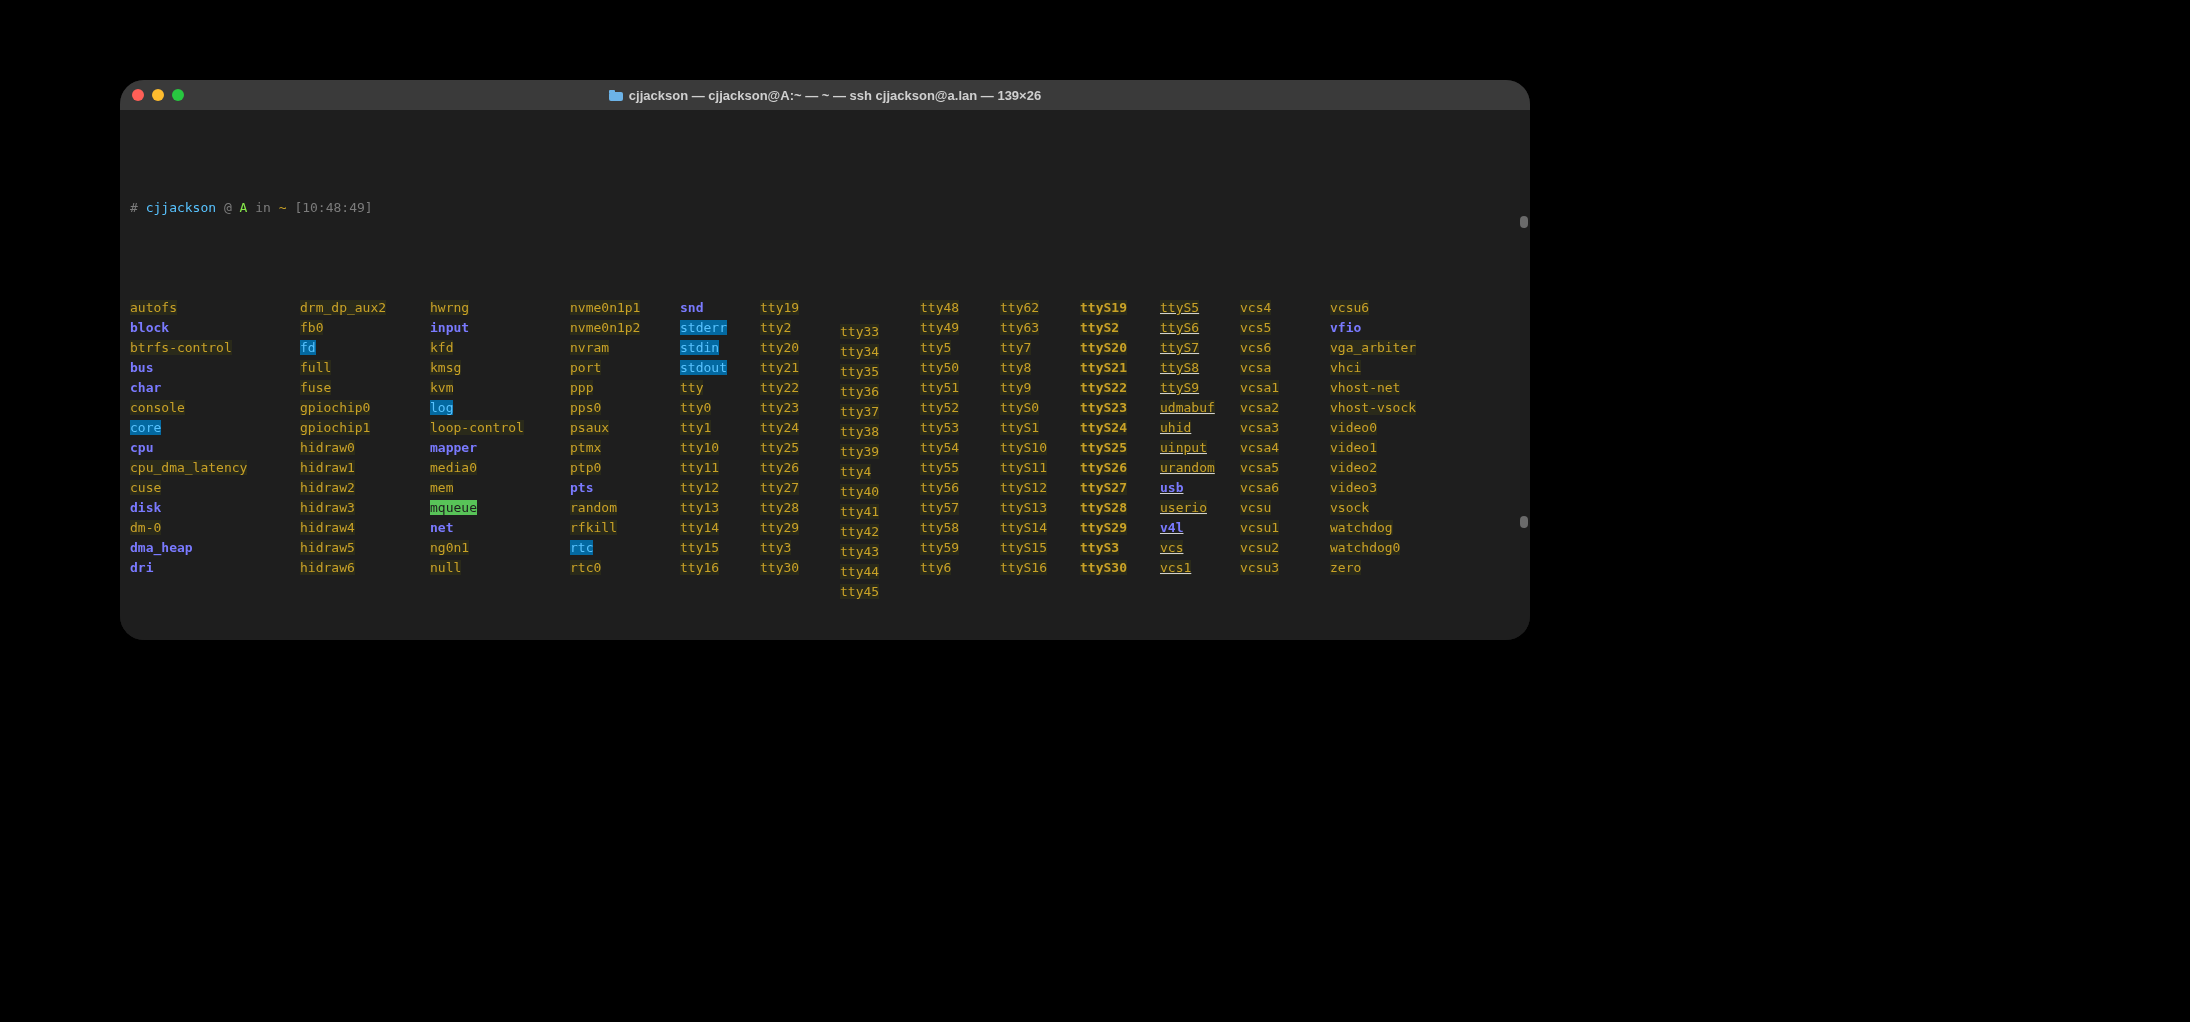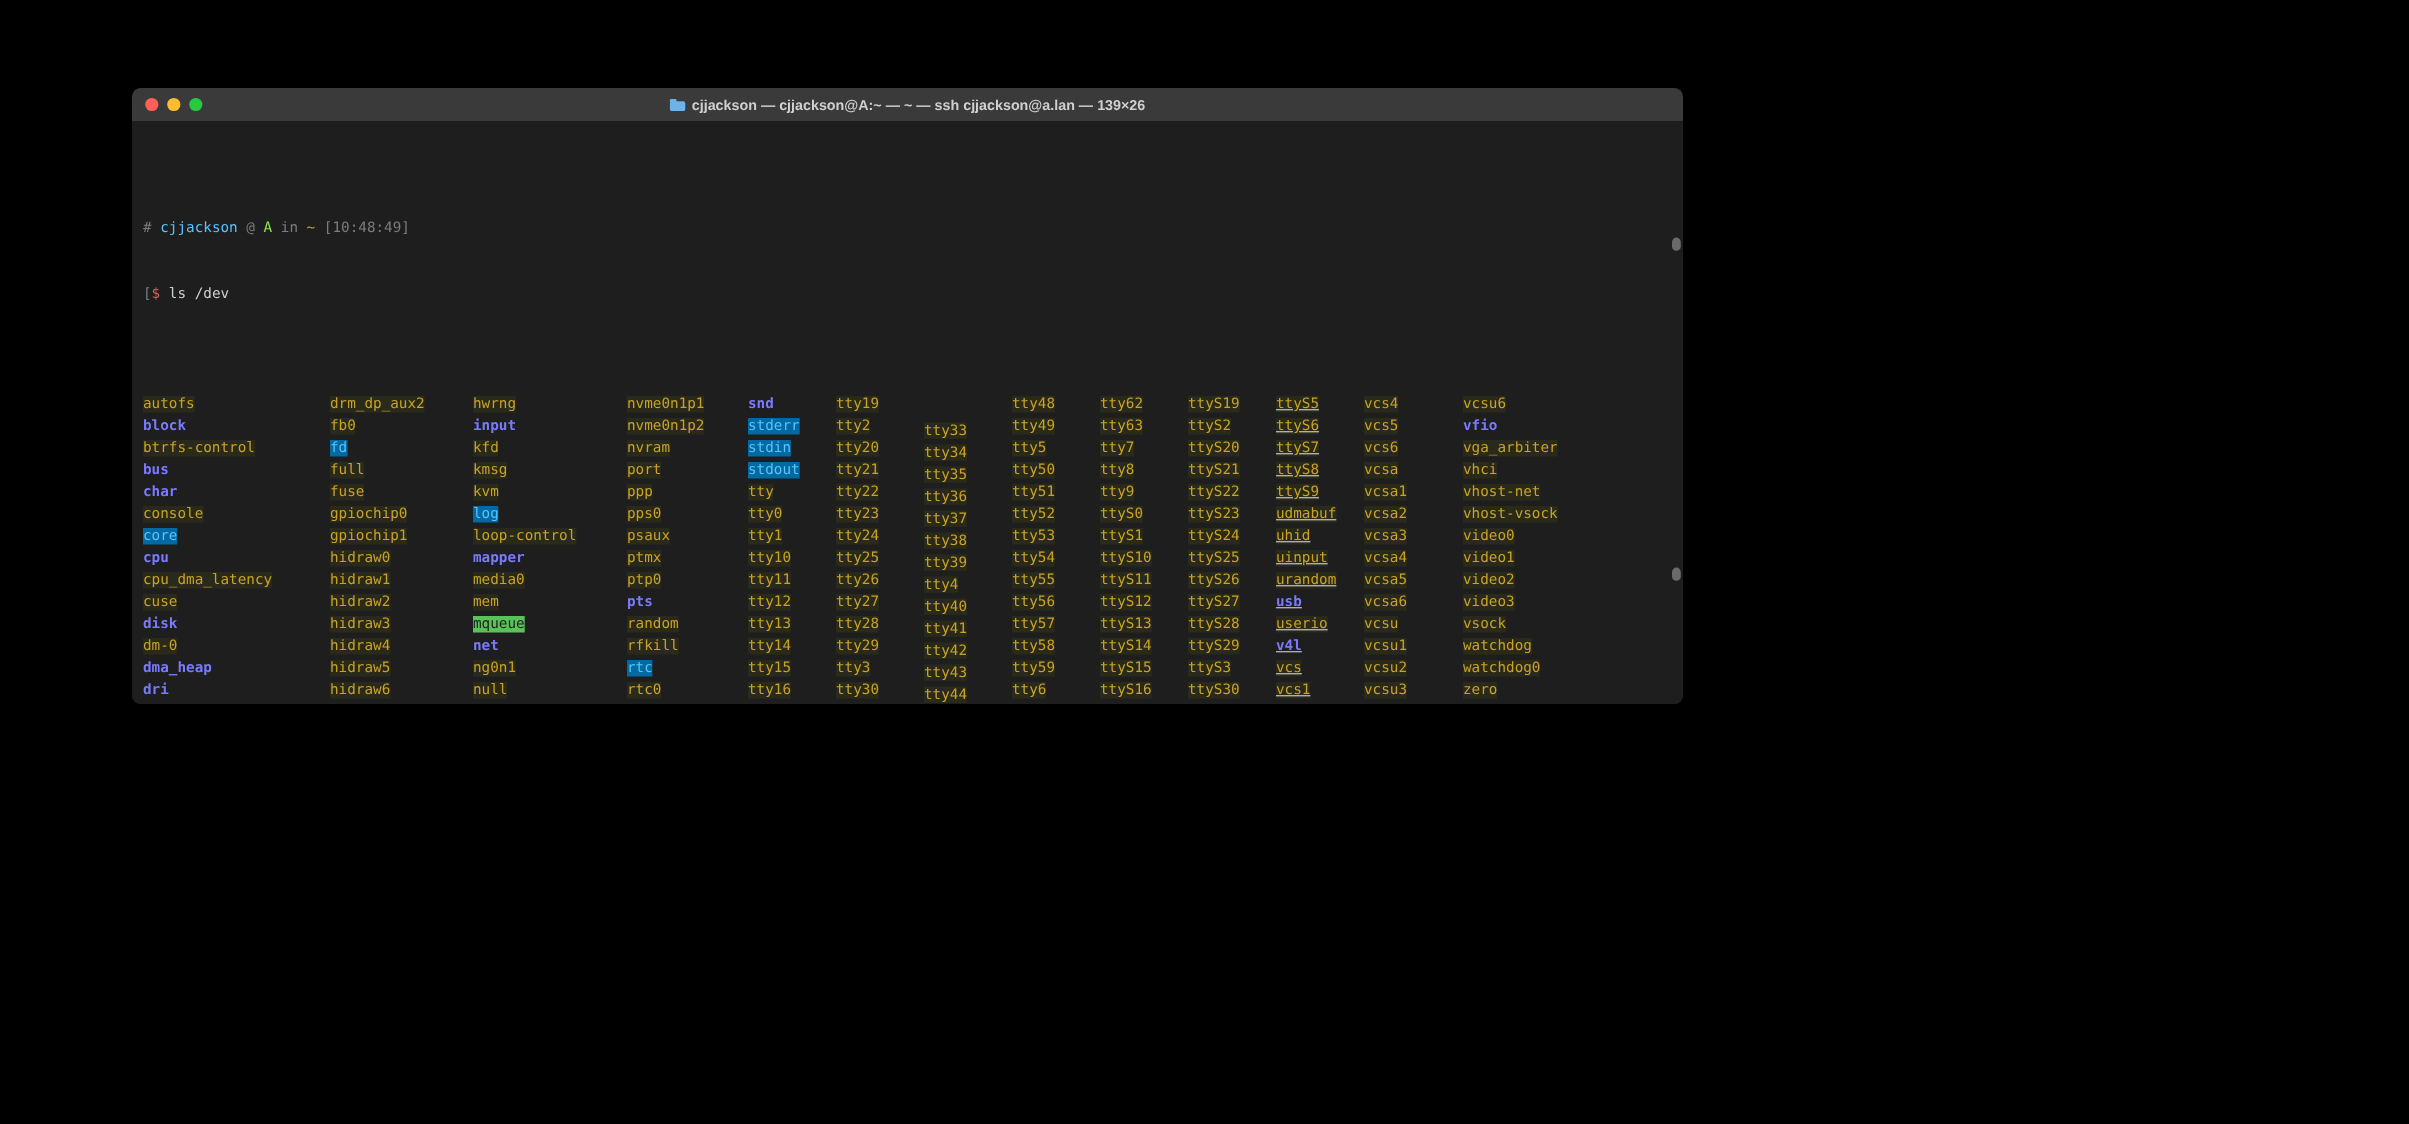--- a/index.html
+++ b/index.html
@@ -15,21 +15,21 @@
     background: #000;
     position: relative;
   }
   .window {
     position: absolute;
     left: 120px;
     top: 80px;
     width: 1410px;
     height: 560px;
     background: #1e1e1e;
-    border-radius: 8px;
+    border-radius: 24px;
     box-shadow: 0 10px 40px rgba(0,0,0,0.8);
     overflow: hidden;
     display: flex;
     flex-direction: column;
   }
   .titlebar {
     height: 30px;
     background: #3a3a3a;
     display: flex;
     align-items: center;
@@ -133,21 +133,21 @@
   .col { display: inline-block; white-space: pre; }
   .c0  { width: 170px; }
   .c1  { width: 130px; }
   .c2  { width: 140px; }
   .c3  { width: 110px; }
   .c4  { width:  80px; }
   .c5  { width:  80px; }
   .c6  { width:  80px; margin-top: 24px; }
   .c7  { width:  80px; }
   .c8  { width:  80px; }
-  .c9  { width:  80px; }
+  .c9  { width:  80px; font-weight: bold; }
   .c10 { width:  80px; text-decoration: underline; }
   .c11 { width:  90px; }
   .c12 { width:  80px; }
 
   .t-plain     { color: #c9a227; background: #2a2a1a; }
   .t-dirblue   { color: #7a7aff; font-weight: bold; }
   .t-linkcyan  { color: #58c3ff; background: #0369a1; }
   .t-greenbg   { color: #1e1e1e; background: #58c358; }
 </style>
 </head>
@@ -167,21 +167,20 @@
           <span class="folder-icon"></span>
           <span>cjjackson — cjjackson@A:~ — ~ — ssh cjjackson@a.lan — 139×26</span>
         </span>
       </div>
     </div>
 
     <div class="term">
 
       
       <div class="row"><span class="p-hash">#</span> <span class="p-user">cjjackson</span> <span class="p-at">@</span> <span class="p-host">A</span> <span class="p-in">in</span> <span class="p-path">~</span> <span class="p-time">[10:48:49]</span></div>
-      <div class="row"><span class="p-brk">[</span><span class="p-dol">$</span> <span class="cmd">ls /dev</span></div>
 
       
       <div id="ls-grid"><div class="ls-line"><span class="col c0"><span class="t-plain">autofs</span></span><span class="col c1"><span class="t-plain">drm_dp_aux2</span></span><span class="col c2"><span class="t-plain">hwrng</span></span><span class="col c3"><span class="t-plain">nvme0n1p1</span></span><span class="col c4"><span class="t-dirblue">snd</span></span><span class="col c5"><span class="t-plain">tty19</span></span><span class="col c6"><span class="t-plain">tty33</span></span><span class="col c7"><span class="t-plain">tty48</span></span><span class="col c8"><span class="t-plain">tty62</span></span><span class="col c9"><span class="t-plain">ttyS19</span></span><span class="col c10"><span class="t-plain">ttyS5</span></span><span class="col c11"><span class="t-plain">vcs4</span></span><span class="col c12"><span class="t-plain">vcsu6</span></span></div><div class="ls-line"><span class="col c0"><span class="t-dirblue">block</span></span><span class="col c1"><span class="t-plain">fb0</span></span><span class="col c2"><span class="t-dirblue">input</span></span><span class="col c3"><span class="t-plain">nvme0n1p2</span></span><span class="col c4"><span class="t-linkcyan">stderr</span></span><span class="col c5"><span class="t-plain">tty2</span></span><span class="col c6"><span class="t-plain">tty34</span></span><span class="col c7"><span class="t-plain">tty49</span></span><span class="col c8"><span class="t-plain">tty63</span></span><span class="col c9"><span class="t-plain">ttyS2</span></span><span class="col c10"><span class="t-plain">ttyS6</span></span><span class="col c11"><span class="t-plain">vcs5</span></span><span class="col c12"><span class="t-dirblue">vfio</span></span></div><div class="ls-line"><span class="col c0"><span class="t-plain">btrfs-control</span></span><span class="col c1"><span class="t-linkcyan">fd</span></span><span class="col c2"><span class="t-plain">kfd</span></span><span class="col c3"><span class="t-plain">nvram</span></span><span class="col c4"><span class="t-linkcyan">stdin</span></span><span class="col c5"><span class="t-plain">tty20</span></span><span class="col c6"><span class="t-plain">tty35</span></span><span class="col c7"><span class="t-plain">tty5</span></span><span class="col c8"><span class="t-plain">tty7</span></span><span class="col c9"><span class="t-plain">ttyS20</span></span><span class="col c10"><span class="t-plain">ttyS7</span></span><span class="col c11"><span class="t-plain">vcs6</span></span><span class="col c12"><span class="t-plain">vga_arbiter</span></span></div><div class="ls-line"><span class="col c0"><span class="t-dirblue">bus</span></span><span class="col c1"><span class="t-plain">full</span></span><span class="col c2"><span class="t-plain">kmsg</span></span><span class="col c3"><span class="t-plain">port</span></span><span class="col c4"><span class="t-linkcyan">stdout</span></span><span class="col c5"><span class="t-plain">tty21</span></span><span class="col c6"><span class="t-plain">tty36</span></span><span class="col c7"><span class="t-plain">tty50</span></span><span class="col c8"><span class="t-plain">tty8</span></span><span class="col c9"><span class="t-plain">ttyS21</span></span><span class="col c10"><span class="t-plain">ttyS8</span></span><span class="col c11"><span class="t-plain">vcsa</span></span><span class="col c12"><span class="t-plain">vhci</span></span></div><div class="ls-line"><span class="col c0"><span class="t-dirblue">char</span></span><span class="col c1"><span class="t-plain">fuse</span></span><span class="col c2"><span class="t-plain">kvm</span></span><span class="col c3"><span class="t-plain">ppp</span></span><span class="col c4"><span class="t-plain">tty</span></span><span class="col c5"><span class="t-plain">tty22</span></span><span class="col c6"><span class="t-plain">tty37</span></span><span class="col c7"><span class="t-plain">tty51</span></span><span class="col c8"><span class="t-plain">tty9</span></span><span class="col c9"><span class="t-plain">ttyS22</span></span><span class="col c10"><span class="t-plain">ttyS9</span></span><span class="col c11"><span class="t-plain">vcsa1</span></span><span class="col c12"><span class="t-plain">vhost-net</span></span></div><div class="ls-line"><span class="col c0"><span class="t-plain">console</span></span><span class="col c1"><span class="t-plain">gpiochip0</span></span><span class="col c2"><span class="t-linkcyan">log</span></span><span class="col c3"><span class="t-plain">pps0</span></span><span class="col c4"><span class="t-plain">tty0</span></span><span class="col c5"><span class="t-plain">tty23</span></span><span class="col c6"><span class="t-plain">tty38</span></span><span class="col c7"><span class="t-plain">tty52</span></span><span class="col c8"><span class="t-plain">ttyS0</span></span><span class="col c9"><span class="t-plain">ttyS23</span></span><span class="col c10"><span class="t-plain">udmabuf</span></span><span class="col c11"><span class="t-plain">vcsa2</span></span><span class="col c12"><span class="t-plain">vhost-vsock</span></span></div><div class="ls-line"><span class="col c0"><span class="t-linkcyan">core</span></span><span class="col c1"><span class="t-plain">gpiochip1</span></span><span class="col c2"><span class="t-plain">loop-control</span></span><span class="col c3"><span class="t-plain">psaux</span></span><span class="col c4"><span class="t-plain">tty1</span></span><span class="col c5"><span class="t-plain">tty24</span></span><span class="col c6"><span class="t-plain">tty39</span></span><span class="col c7"><span class="t-plain">tty53</span></span><span class="col c8"><span class="t-plain">ttyS1</span></span><span class="col c9"><span class="t-plain">ttyS24</span></span><span class="col c10"><span class="t-plain">uhid</span></span><span class="col c11"><span class="t-plain">vcsa3</span></span><span class="col c12"><span class="t-plain">video0</span></span></div><div class="ls-line"><span class="col c0"><span class="t-dirblue">cpu</span></span><span class="col c1"><span class="t-plain">hidraw0</span></span><span class="col c2"><span class="t-dirblue">mapper</span></span><span class="col c3"><span class="t-plain">ptmx</span></span><span class="col c4"><span class="t-plain">tty10</span></span><span class="col c5"><span class="t-plain">tty25</span></span><span class="col c6"><span class="t-plain">tty4</span></span><span class="col c7"><span class="t-plain">tty54</span></span><span class="col c8"><span class="t-plain">ttyS10</span></span><span class="col c9"><span class="t-plain">ttyS25</span></span><span class="col c10"><span class="t-plain">uinput</span></span><span class="col c11"><span class="t-plain">vcsa4</span></span><span class="col c12"><span class="t-plain">video1</span></span></div><div class="ls-line"><span class="col c0"><span class="t-plain">cpu_dma_latency</span></span><span class="col c1"><span class="t-plain">hidraw1</span></span><span class="col c2"><span class="t-plain">media0</span></span><span class="col c3"><span class="t-plain">ptp0</span></span><span class="col c4"><span class="t-plain">tty11</span></span><span class="col c5"><span class="t-plain">tty26</span></span><span class="col c6"><span class="t-plain">tty40</span></span><span class="col c7"><span class="t-plain">tty55</span></span><span class="col c8"><span class="t-plain">ttyS11</span></span><span class="col c9"><span class="t-plain">ttyS26</span></span><span class="col c10"><span class="t-plain">urandom</span></span><span class="col c11"><span class="t-plain">vcsa5</span></span><span class="col c12"><span class="t-plain">video2</span></span></div><div class="ls-line"><span class="col c0"><span class="t-plain">cuse</span></span><span class="col c1"><span class="t-plain">hidraw2</span></span><span class="col c2"><span class="t-plain">mem</span></span><span class="col c3"><span class="t-dirblue">pts</span></span><span class="col c4"><span class="t-plain">tty12</span></span><span class="col c5"><span class="t-plain">tty27</span></span><span class="col c6"><span class="t-plain">tty41</span></span><span class="col c7"><span class="t-plain">tty56</span></span><span class="col c8"><span class="t-plain">ttyS12</span></span><span class="col c9"><span class="t-plain">ttyS27</span></span><span class="col c10"><span class="t-dirblue">usb</span></span><span class="col c11"><span class="t-plain">vcsa6</span></span><span class="col c12"><span class="t-plain">video3</span></span></div><div class="ls-line"><span class="col c0"><span class="t-dirblue">disk</span></span><span class="col c1"><span class="t-plain">hidraw3</span></span><span class="col c2"><span class="t-greenbg">mqueue</span></span><span class="col c3"><span class="t-plain">random</span></span><span class="col c4"><span class="t-plain">tty13</span></span><span class="col c5"><span class="t-plain">tty28</span></span><span class="col c6"><span class="t-plain">tty42</span></span><span class="col c7"><span class="t-plain">tty57</span></span><span class="col c8"><span class="t-plain">ttyS13</span></span><span class="col c9"><span class="t-plain">ttyS28</span></span><span class="col c10"><span class="t-plain">userio</span></span><span class="col c11"><span class="t-plain">vcsu</span></span><span class="col c12"><span class="t-plain">vsock</span></span></div><div class="ls-line"><span class="col c0"><span class="t-plain">dm-0</span></span><span class="col c1"><span class="t-plain">hidraw4</span></span><span class="col c2"><span class="t-dirblue">net</span></span><span class="col c3"><span class="t-plain">rfkill</span></span><span class="col c4"><span class="t-plain">tty14</span></span><span class="col c5"><span class="t-plain">tty29</span></span><span class="col c6"><span class="t-plain">tty43</span></span><span class="col c7"><span class="t-plain">tty58</span></span><span class="col c8"><span class="t-plain">ttyS14</span></span><span class="col c9"><span class="t-plain">ttyS29</span></span><span class="col c10"><span class="t-dirblue">v4l</span></span><span class="col c11"><span class="t-plain">vcsu1</span></span><span class="col c12"><span class="t-plain">watchdog</span></span></div><div class="ls-line"><span class="col c0"><span class="t-dirblue">dma_heap</span></span><span class="col c1"><span class="t-plain">hidraw5</span></span><span class="col c2"><span class="t-plain">ng0n1</span></span><span class="col c3"><span class="t-linkcyan">rtc</span></span><span class="col c4"><span class="t-plain">tty15</span></span><span class="col c5"><span class="t-plain">tty3</span></span><span class="col c6"><span class="t-plain">tty44</span></span><span class="col c7"><span class="t-plain">tty59</span></span><span class="col c8"><span class="t-plain">ttyS15</span></span><span class="col c9"><span class="t-plain">ttyS3</span></span><span class="col c10"><span class="t-plain">vcs</span></span><span class="col c11"><span class="t-plain">vcsu2</span></span><span class="col c12"><span class="t-plain">watchdog0</span></span></div><div class="ls-line"><span class="col c0"><span class="t-dirblue">dri</span></span><span class="col c1"><span class="t-plain">hidraw6</span></span><span class="col c2"><span class="t-plain">null</span></span><span class="col c3"><span class="t-plain">rtc0</span></span><span class="col c4"><span class="t-plain">tty16</span></span><span class="col c5"><span class="t-plain">tty30</span></span><span class="col c6"><span class="t-plain">tty45</span></span><span class="col c7"><span class="t-plain">tty6</span></span><span class="col c8"><span class="t-plain">ttyS16</span></span><span class="col c9"><span class="t-plain">ttyS30</span></span><span class="col c10"><span class="t-plain">vcs1</span></span><span class="col c11"><span class="t-plain">vcsu3</span></span><span class="col c12"><span class="t-plain">zero</span></span></div><div class="ls-line"><span class="col c0"></span><span class="col c1"></span><span class="col c2"></span><span class="col c3"></span><span class="col c4"></span><span class="col c5"></span><span class="col c6"></span><span class="col c7"></span><span class="col c8"></span><span class="col c9"></span><span class="col c10"></span><span class="col c11"></span><span class="col c12"></span></div></div>
 
       
 
       
       
       
       

